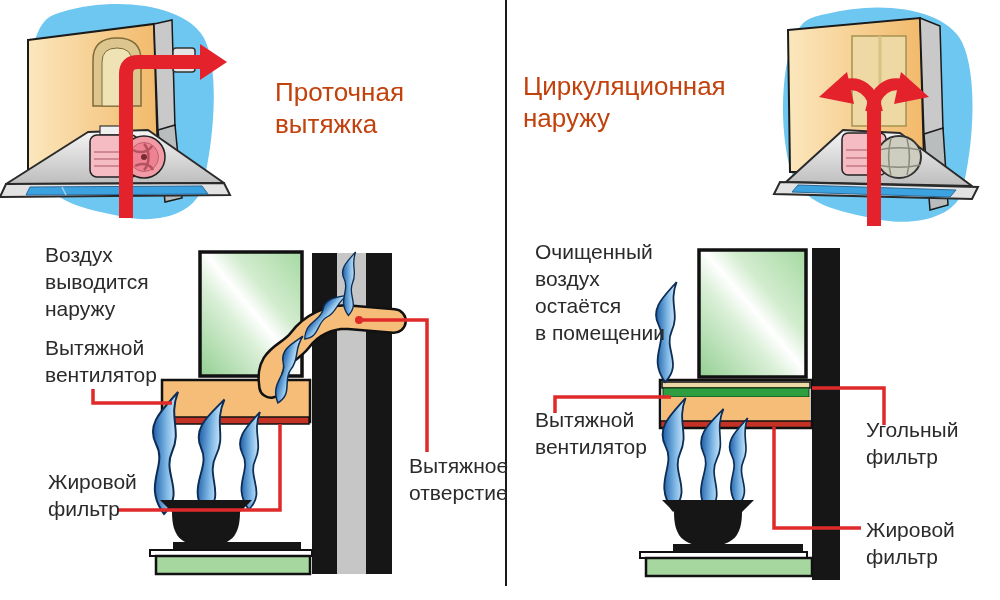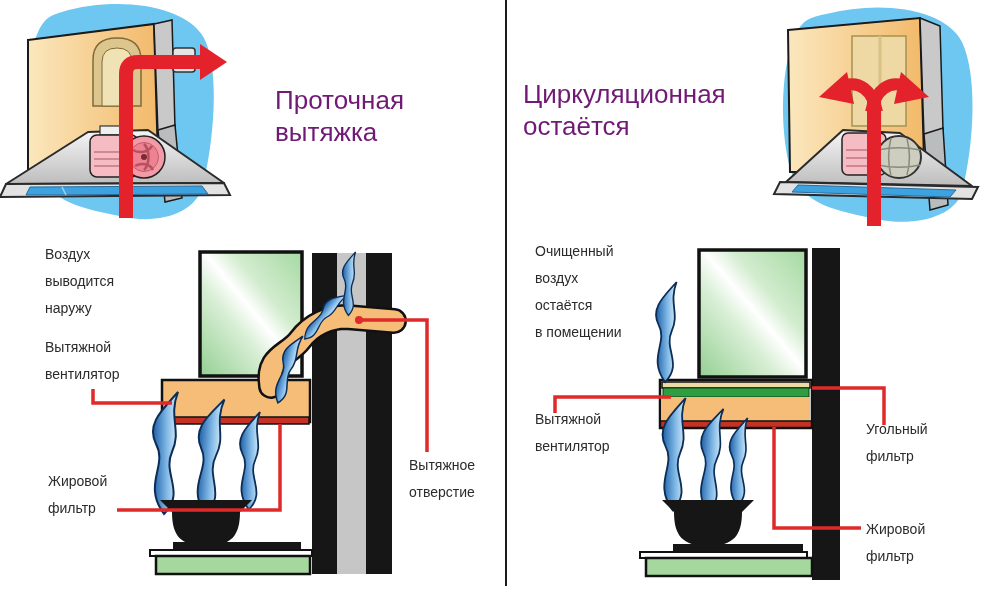--- a/index.html
+++ b/index.html
@@ -1,20 +1,20 @@
 <!DOCTYPE html>
 <html><head>
 <meta charset="utf-8">
 <style>
   html,body{margin:0;padding:0;background:#fff;}
   .canvas{position:relative;width:1000px;height:600px;background:#fff;overflow:hidden;
           font-family:"Liberation Sans","DejaVu Sans",sans-serif;}
   .abs{position:absolute;}
-  .label{position:absolute;white-space:pre-line;color:#2b2b2b;font-size:14px;line-height:27px;}
-  .title{font-size:26px;line-height:32px;color:#701a75;margin-top:8px;}
+  .label{position:absolute;white-space:pre-line;color:#2b2b2b;font-size:21px;line-height:27px;}
+  .title{font-size:26px;line-height:32px;color:#c2410c;}
   .divider{position:absolute;left:505px;top:0;width:2px;height:586px;background:#1a1a1a;}
   svg{display:block;}
 </style>
 </head>
 <body>
 
 <div class="canvas">
 
   <svg width="0" height="0" style="position:absolute" aria-hidden="true">
     <defs>
@@ -141,21 +141,21 @@
     <rect x="646" y="558" width="166" height="18" stroke="#111" stroke-width="2.5" fill="#a6d79e"></rect>
 
     <polyline points="555,413 555,397 671,397" fill="none" stroke-width="3.5" stroke="#e02a2a"></polyline>
     <polyline points="812,388 884,388 884,425" fill="none" stroke-width="3.5" stroke="#e02a2a"></polyline>
     <polyline points="774,427 774,528 861,528" fill="none" stroke-width="3.5" stroke="#e02a2a"></polyline>
   </svg>
 
   <div class="label title" style="left:275px;top:76px">Проточная
 вытяжка</div>
   <div class="label title" style="left:523px;top:70px">Циркуляционная
-остаётся</div>
+наружу</div>
 
   <div class="label" style="left:45px;top:241px">Воздух
 выводится
 наружу</div>
   <div class="label" style="left:45px;top:334px">Вытяжной
 вентилятор</div>
   <div class="label" style="left:48px;top:468px">Жировой
 фильтр</div>
   <div class="label" style="left:535px;top:238px">Очищенный
 воздух

